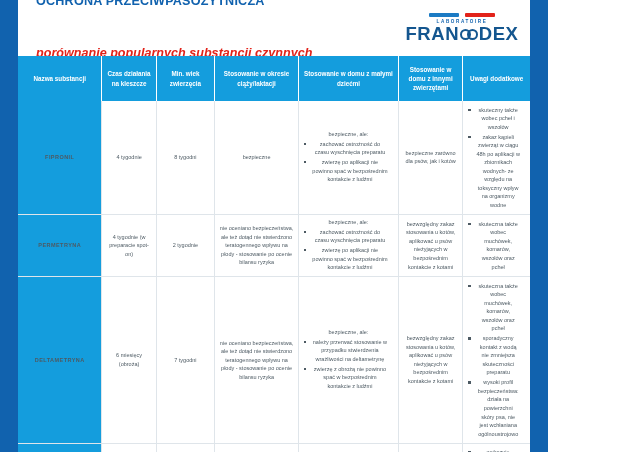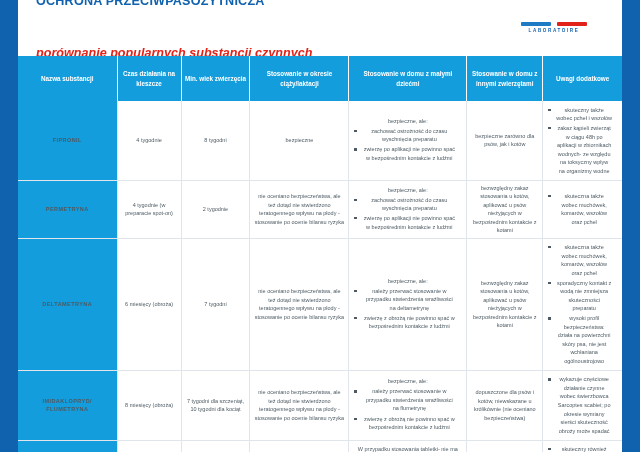--- a/index.html
+++ b/index.html
@@ -4,21 +4,21 @@
 <style>
   * { box-sizing: border-box; margin: 0; padding: 0; }
   html, body {
     width: 640px; height: 452px;
     font-family: "Liberation Sans", sans-serif;
     background: #ffffff;
     overflow: hidden;
   }
   #page {
     position: relative;
-    width: 640px; height: 452px;
+    width: 548px; height: 452px;
     background: #f97316;
   }
   
   .rail {
     position: absolute; top: 0; bottom: 0;
     background: #1162ae;
   }
   .rail-left  { left: 0;  width: 18px; }
   .rail-right { right: 0; width: 18px; }
 
@@ -177,20 +177,28 @@
     <div class="header-titles">
       <div class="title-main">OCHRONA PRZECIWPASOŻYTNICZA</div>
       <div class="title-sub">porównanie popularnych substancji czynnych</div>
     </div>
     <div class="logo">
       <div class="logo-flag">
         <span class="flag-bar flag-blue"></span>
         <span class="flag-bar flag-red"></span>
       </div>
       <div class="logo-lab">LABORATOIRE</div>
+      <div class="logo-word">
+        <span>FRAN</span>
+        <span class="logo-oo">
+          <span class="ring"></span>
+          <span class="ring"></span>
+        </span>
+        <span>DEX</span>
+      </div>
     </div>
   </div>
 
   <div class="table-wrap">
     <table class="cmp">
       <colgroup>
         <col style="width:16.4%">
         <col style="width:10.6%">
         <col style="width:11.4%">
         <col style="width:16.4%">

